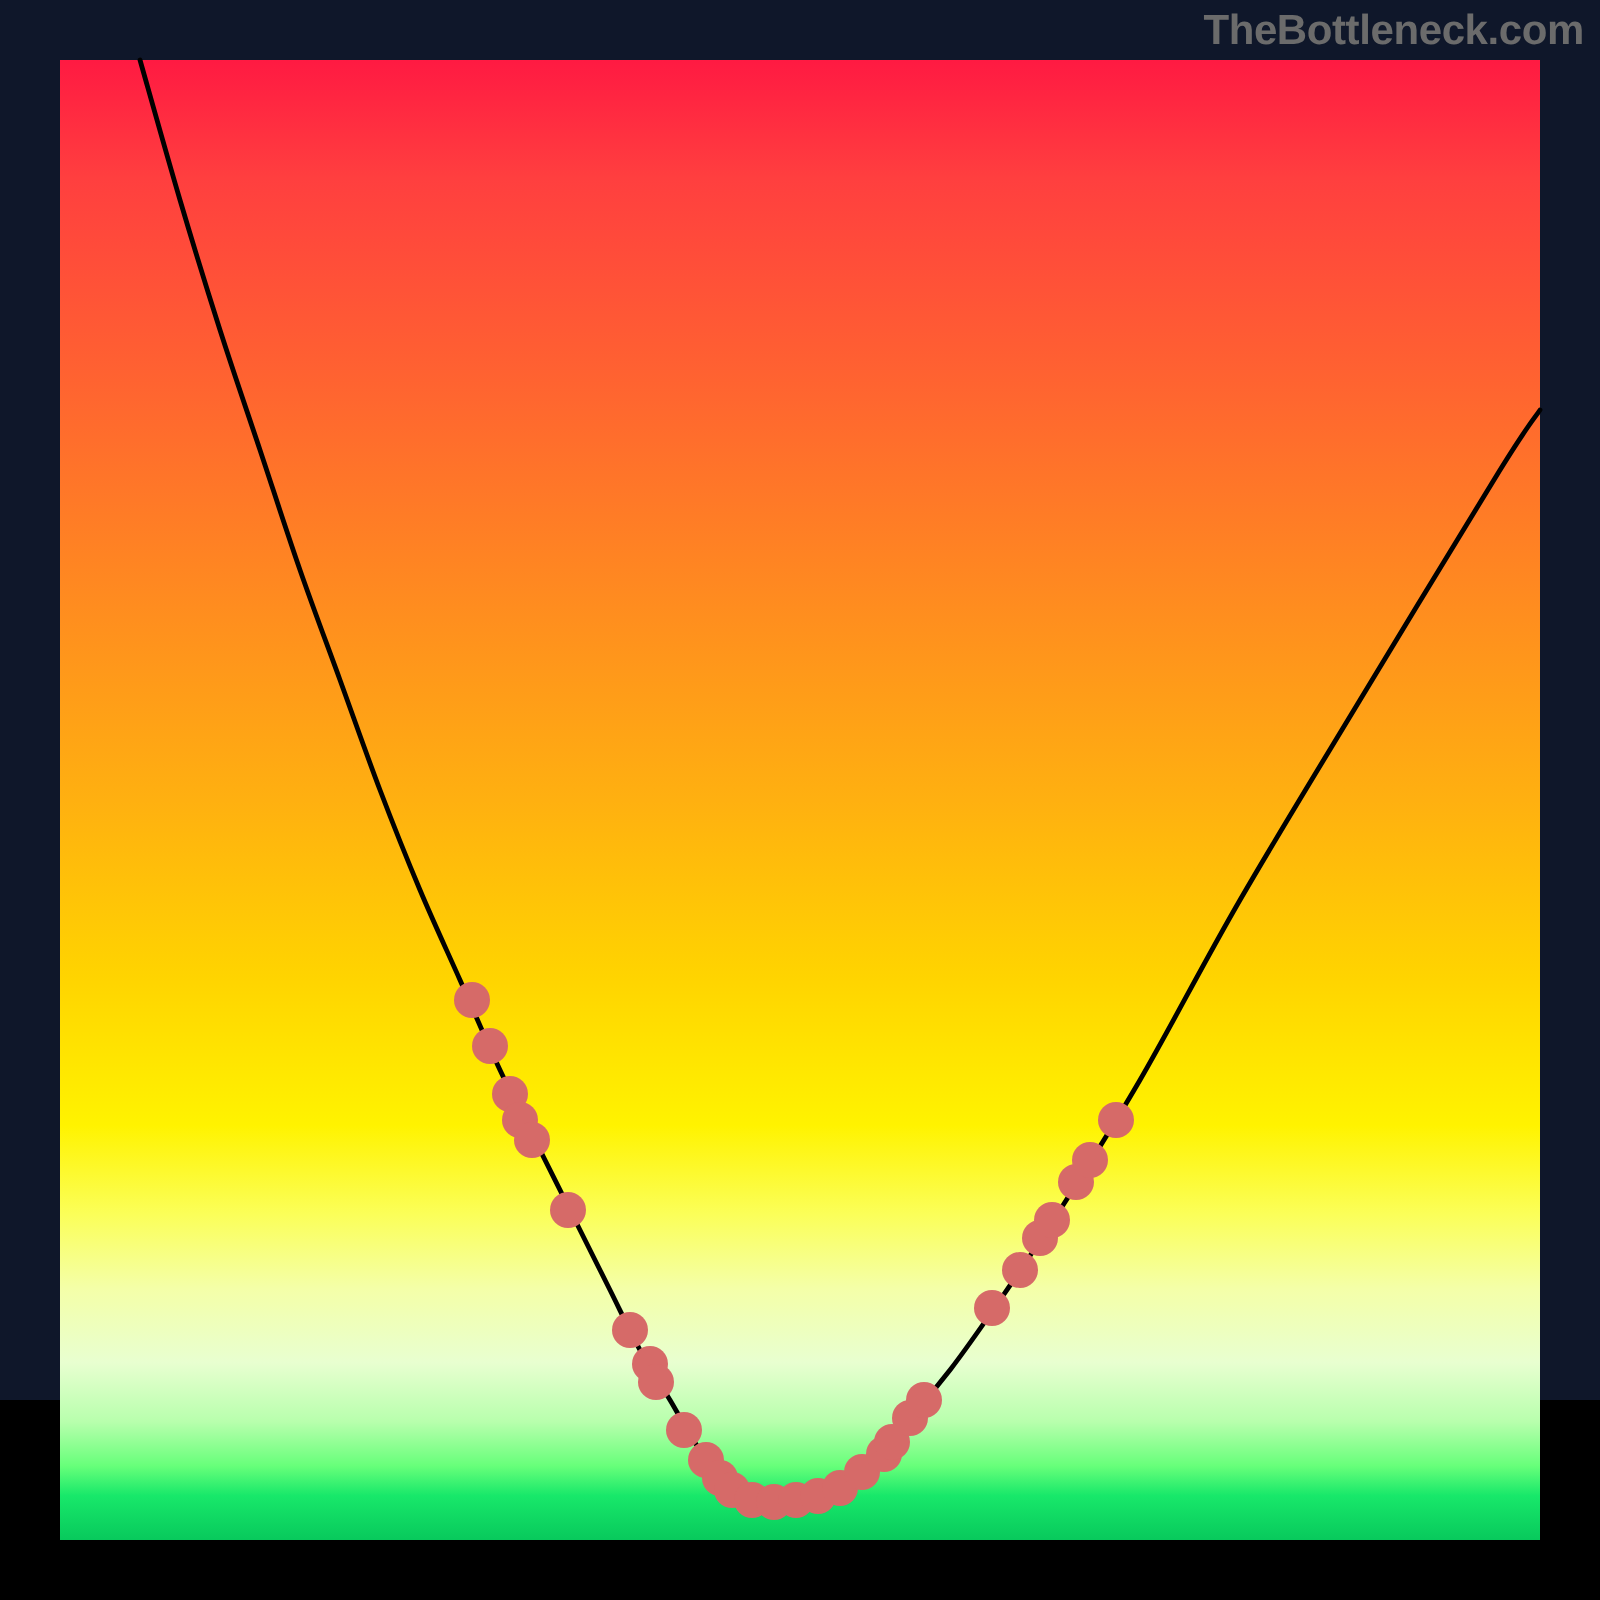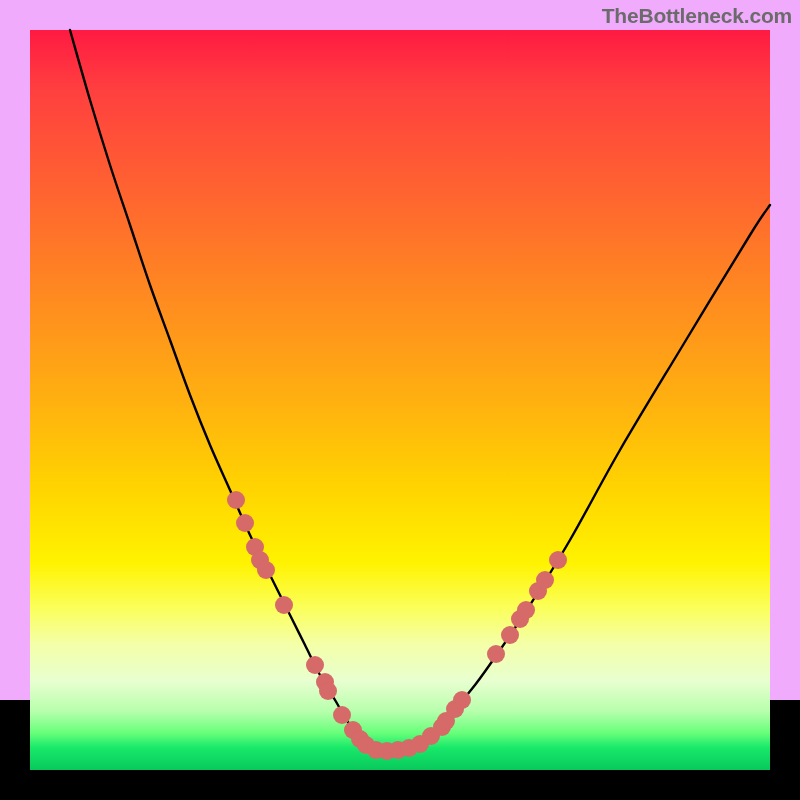--- a/index.html
+++ b/index.html
@@ -10,21 +10,21 @@
     background: #000;
     overflow: hidden;
     font-family: Arial, Helvetica, sans-serif;
   }
   .frame {
     position: absolute;
     top: 0;
     left: 0;
     width: 800px;
     height: 700px;
-    background: #f0abfc;
+    background: #0f172a;
   }
   .plot-area {
     position: absolute;
     top: 30px;
     left: 30px;
     width: 740px;
     height: 740px;
     
     background: linear-gradient(to bottom,
       #ff1a42 0%,

